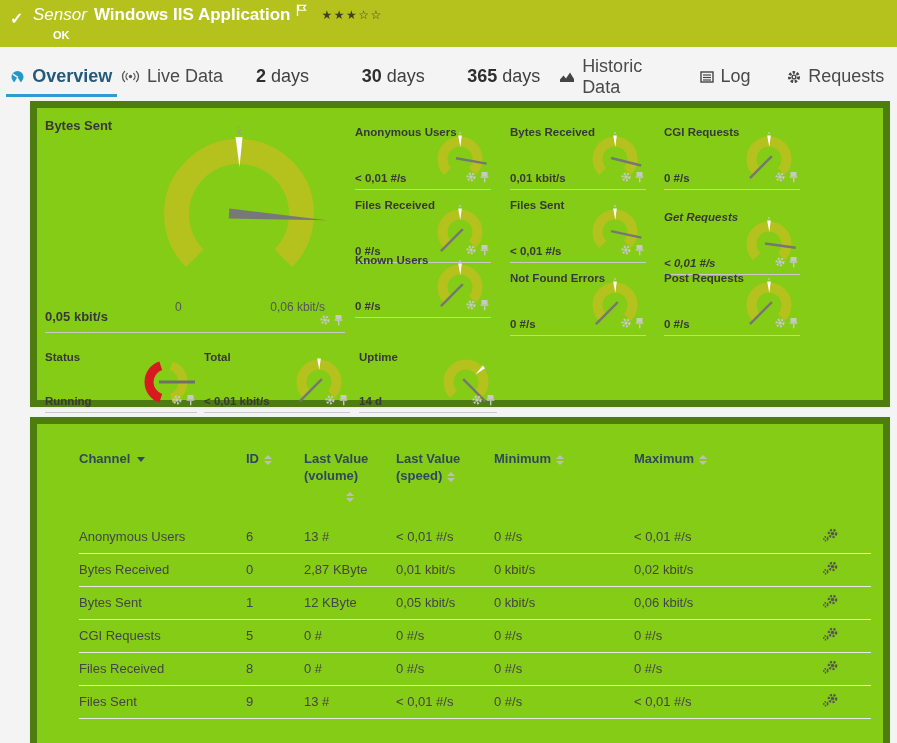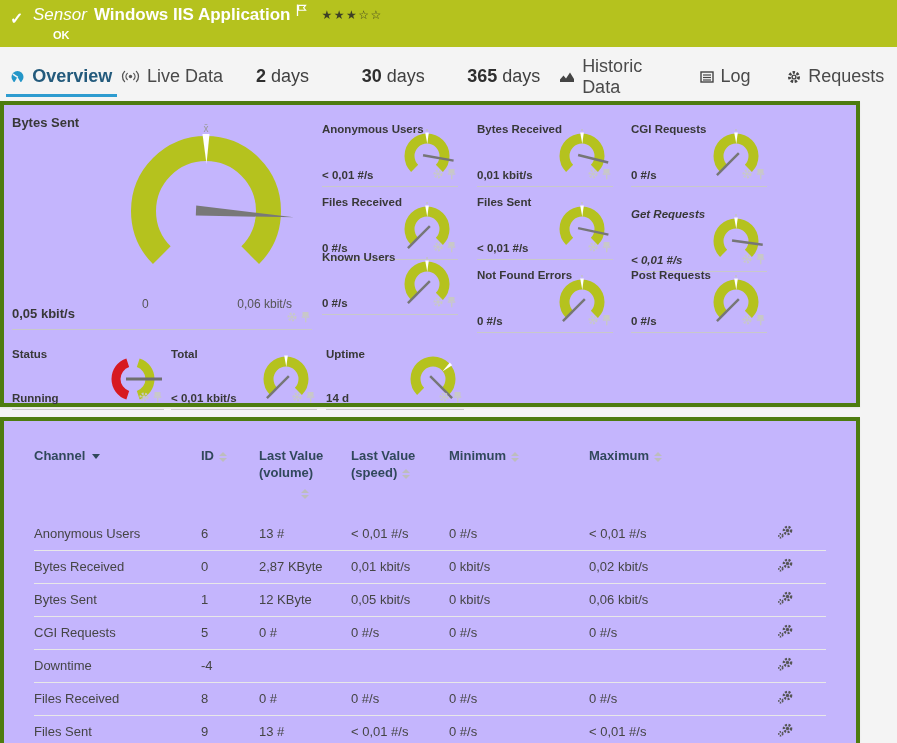--- a/index.html
+++ b/index.html
@@ -20,24 +20,24 @@
   
   .tabs { display:flex; height:38px; margin:12px 6px 0 6px; }
   .tab { flex:1; display:flex; align-items:center; justify-content:center; gap:7px;
     font-size:18px; color:#4a4a4a; cursor:pointer; border-bottom:3px solid transparent; }
   .tab.active { border-bottom-color:#2e9cd0; color:#235a7c; font-weight:bold; }
   .tab .num { font-weight:bold; color:#2f2f2f; margin-right:-2px; }
   .tab .dlab { color:#404040; }
   .ticon { flex:none; }
 
   
-  .panel { width:860px; background:#c4b5fd;
-    border:4px solid #4d7c0f; box-shadow:0 1px 2px rgba(0,0,0,0.06); }
+  .panel { margin-left:30px; width:860px; background:#84cc16;
+    border:7px solid #4d7c0f; box-shadow:0 1px 2px rgba(0,0,0,0.06); }
   .gauges { height:306px; margin-top:4px; position:relative; }
-  .tablepanel { margin-top:10px; height:326px; padding:26px 0 0 30px; border-bottom:none; }
+  .tablepanel { margin-top:10px; height:326px; padding:26px 0 0 42px; border-bottom:none; }
 
   
   .gcell { position:absolute; border-bottom:1px solid #c9c9c9; }
   .gtitle { font-size:11.5px; font-weight:bold; color:#383838; }
   .gvalue { position:absolute; left:0; bottom:5px; font-size:11.5px; font-weight:bold; color:#383838; white-space:nowrap; }
   .cellicons { position:absolute; right:0; bottom:2px; }
 
   .bigcell { left:8px; top:10px; width:300px; height:215px; }
   .bigcell .gtitle { font-size:13px; }
   .bigcell .gvalue { font-size:13px; bottom:8px; }
@@ -548,33 +548,20 @@
           <td class="r">0 #/s</td>
           <td class="r">0 #/s</td>
           <td class="r">0 #/s</td>
           <td class="cico"><span class="editbtn"><svg width="17" height="14" viewBox="0 0 17 14">
                   <circle cx="10.5" cy="5.5" r="3.6" fill="none" stroke="#555" stroke-width="2.4" stroke-dasharray="2 1.5"></circle>
                   <circle cx="10.5" cy="5.5" r="1.7" fill="#555"></circle>
                   <circle cx="3.8" cy="10.8" r="1.9" fill="none" stroke="#555" stroke-width="1.8" stroke-dasharray="1.3 1"></circle>
                 </svg></span></td>
         </tr>
         <tr>
-          <td>Downtime</td>
-          <td>-4</td>
-          <td class="r"></td>
-          <td class="r"></td>
-          <td class="r"></td>
-          <td class="r"></td>
-          <td class="cico"><span class="editbtn"><svg width="17" height="14" viewBox="0 0 17 14">
-                  <circle cx="10.5" cy="5.5" r="3.6" fill="none" stroke="#555" stroke-width="2.4" stroke-dasharray="2 1.5"></circle>
-                  <circle cx="10.5" cy="5.5" r="1.7" fill="#555"></circle>
-                  <circle cx="3.8" cy="10.8" r="1.9" fill="none" stroke="#555" stroke-width="1.8" stroke-dasharray="1.3 1"></circle>
-                </svg></span></td>
-        </tr>
-        <tr>
           <td>Files Received</td>
           <td>8</td>
           <td class="r">0 #</td>
           <td class="r">0 #/s</td>
           <td class="r">0 #/s</td>
           <td class="r">0 #/s</td>
           <td class="cico"><span class="editbtn"><svg width="17" height="14" viewBox="0 0 17 14">
                   <circle cx="10.5" cy="5.5" r="3.6" fill="none" stroke="#555" stroke-width="2.4" stroke-dasharray="2 1.5"></circle>
                   <circle cx="10.5" cy="5.5" r="1.7" fill="#555"></circle>
                   <circle cx="3.8" cy="10.8" r="1.9" fill="none" stroke="#555" stroke-width="1.8" stroke-dasharray="1.3 1"></circle>

